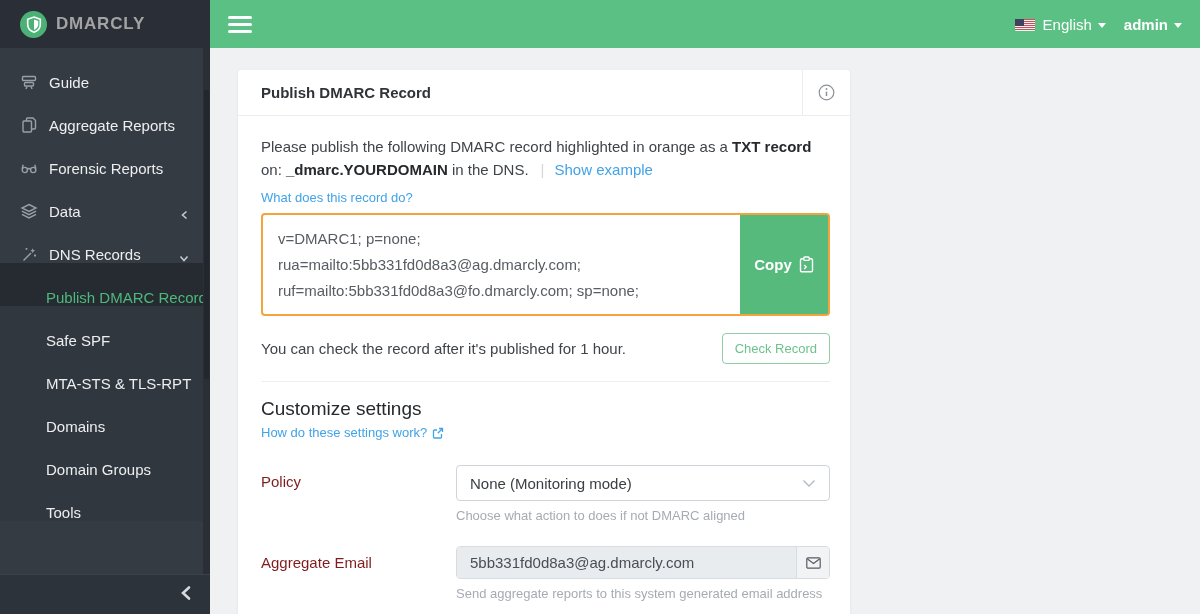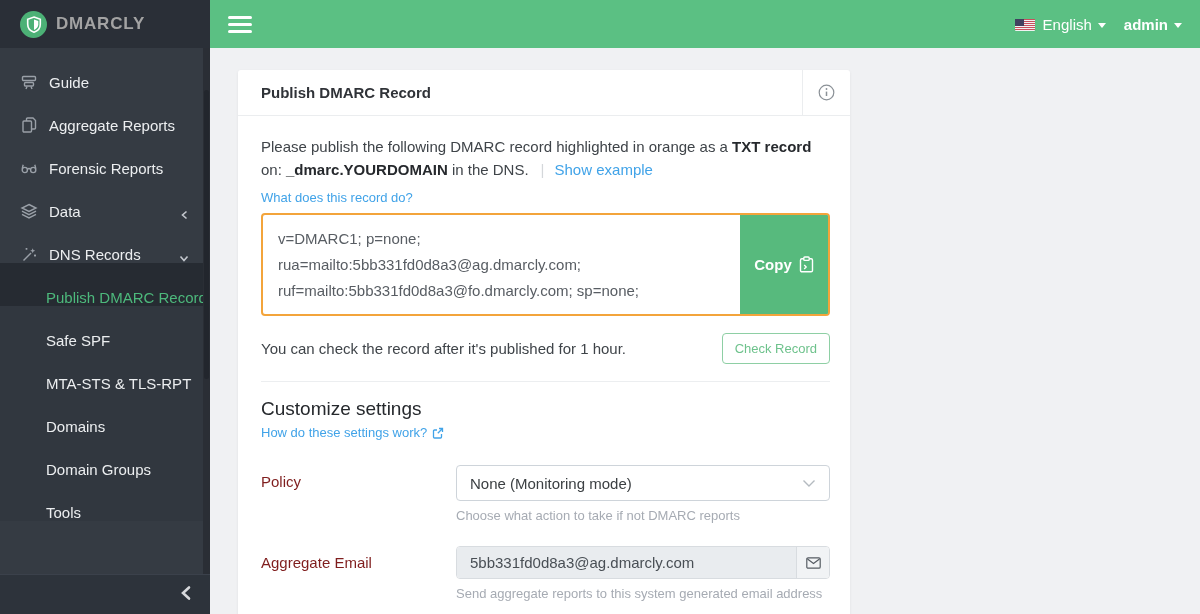--- a/index.html
+++ b/index.html
@@ -268,21 +268,21 @@
             <div class="form-label">Policy</div>
             <div class="form-field">
               <div class="select">
                 <span>None (Monitoring mode)</span>
                 <span class="select-chevron">
                   <svg width="14" height="9" viewBox="0 0 14 9" fill="none" stroke="#b4bac0" stroke-width="1.4">
                       <path d="M1.5 1.5 L7 7 12.5 1.5"></path>
                     </svg>
                 </span>
               </div>
-              <div class="helper">Choose what action to take if not DMARC reports</div>
+              <div class="helper">Choose what action to does if not DMARC aligned</div>
             </div>
           </div>
 
           <div class="form-row">
             <div class="form-label">Aggregate Email</div>
             <div class="form-field">
               <div class="input-group">
                 <input type="text" readonly="" value="5bb331fd0d8a3@ag.dmarcly.com" style="">
                 <span class="input-append">
                   <svg width="15" height="12" viewBox="0 0 15 12" fill="none" stroke="#565c63" stroke-width="1.2">

